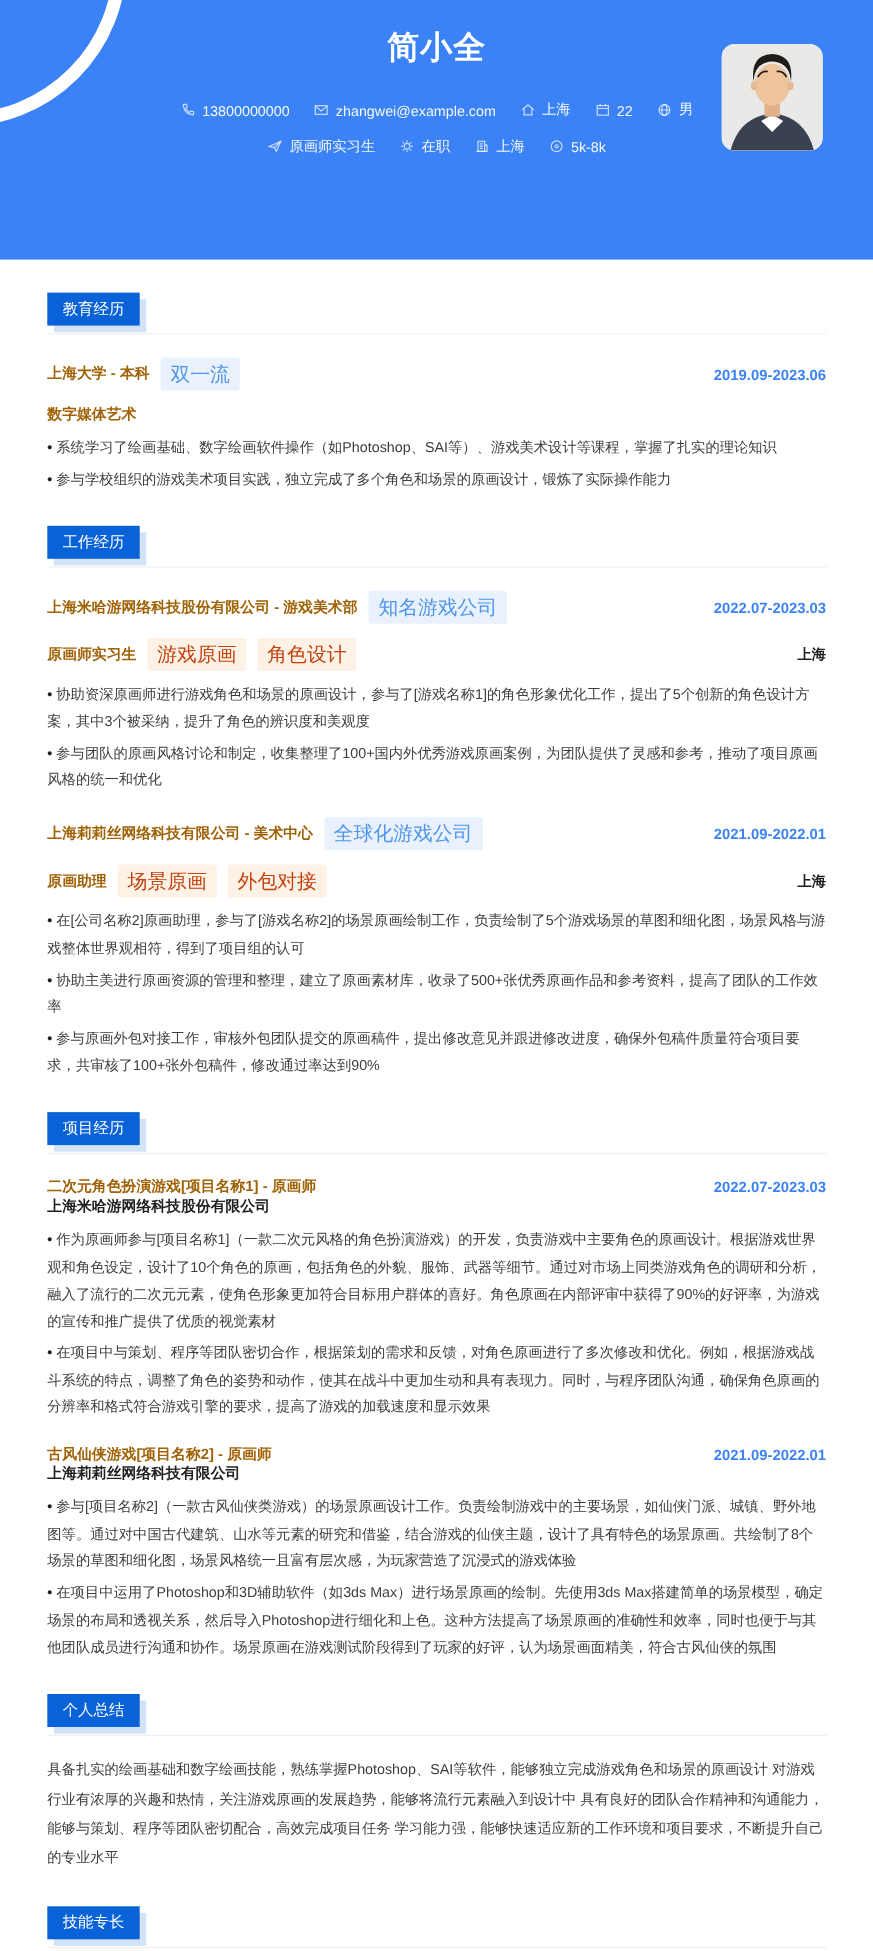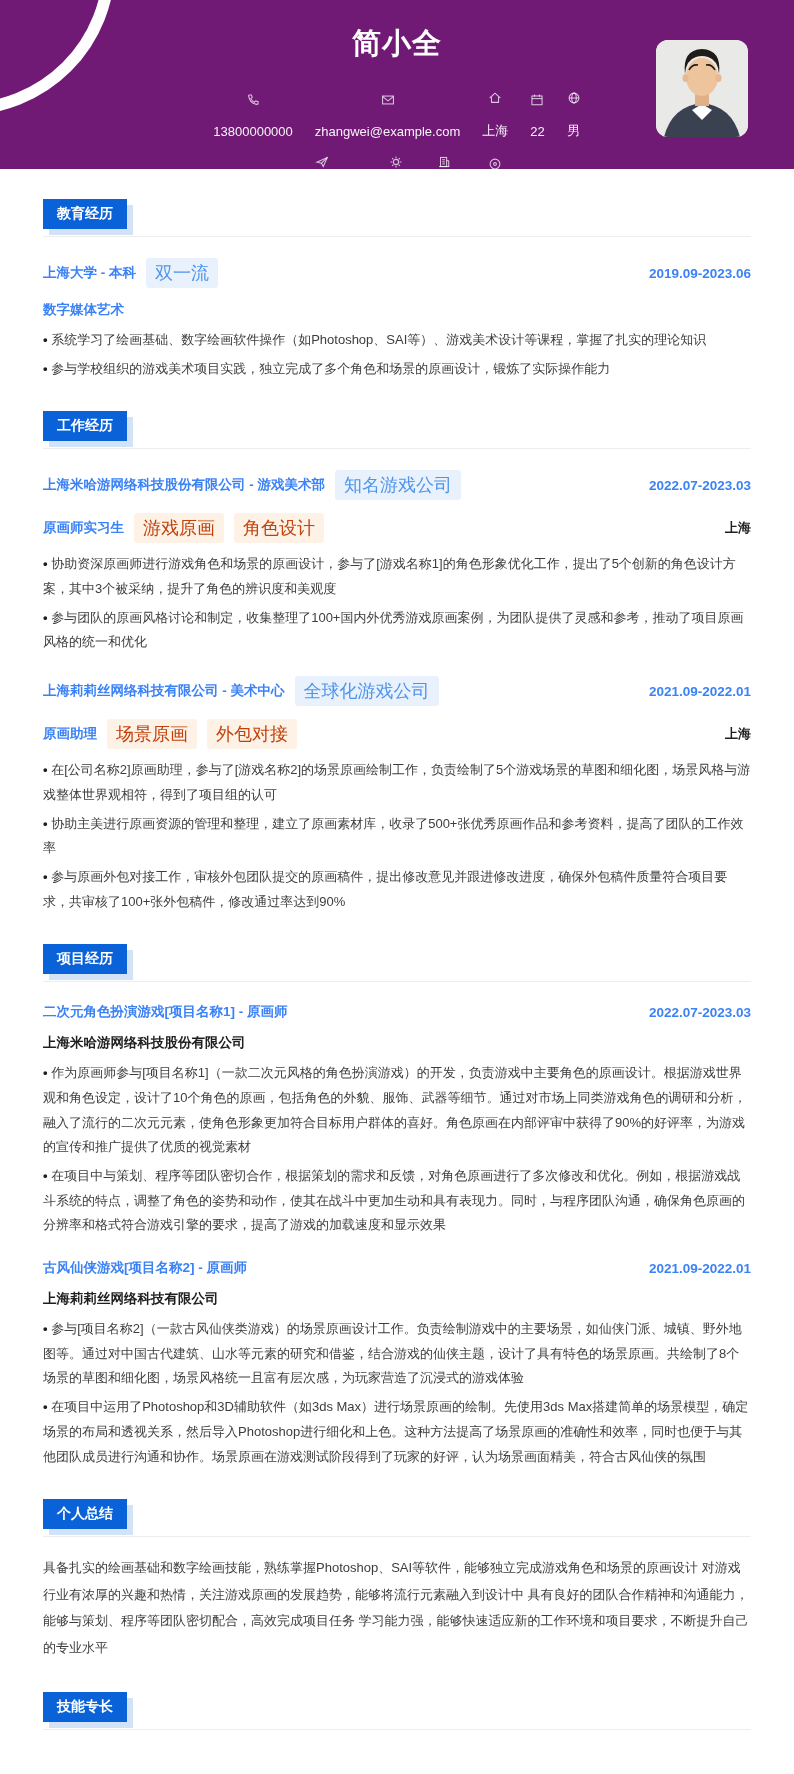--- a/index.html
+++ b/index.html
@@ -6,67 +6,67 @@
   html,body { background:#ffffff; }
   body {
     width:794px; margin:0 auto;
     font-family:"Liberation Sans","DejaVu Sans",sans-serif;
     color:#3d3d3d;
   }
   .page { width:794px; background:#fff; overflow:hidden; }
 
   
   .hdr {
-    position:relative; height:169px; background:#701a75;
+    position:relative; height:236px; background:#3b82f6;
     color:#fff; overflow:hidden;
   }
   .ring {
     position:absolute; left:-185px; top:-185px; width:300px; height:300px;
     border:12px solid #ffffff; border-radius:50%;
   }
   .hdr-name {
     text-align:center; padding-top:24px; font-size:29px; font-weight:bold;
     letter-spacing:1px;
   }
   .contact-row {
     display:flex; justify-content:center; align-items:center; gap:22px;
     font-size:13px; color:rgba(255,255,255,0.95);
   }
   .contact-row.r1 { margin-top:27px; }
   .contact-row.r2 { margin-top:15px; }
-  .c-item { display:flex; align-items:center; gap:17px;flex-direction:column; }
+  .c-item { display:flex; align-items:center; gap:6px; }
   .c-item svg { width:14px; height:14px; stroke:rgba(255,255,255,0.75); fill:none; stroke-width:1.2; }
   .photo {
     position:absolute; right:46px; top:40px; width:92px; height:97px;
     border-radius:12px; overflow:hidden; background:#ebebe9;
   }
   .photo svg { width:100%; height:100%; display:block; }
 
   
   .content { padding:0 43px 34px 43px; }
 
   .sec-head {
     margin-top:30px; border-bottom:1px solid #ededed; padding-bottom:7px;
   }
   .sec-tag {
     display:inline-block; background:#0a62d8; color:#fff; font-size:14px;
-    font-weight:bold; padding:6px 14px; box-shadow:6px 6px 0 0 #d2e3f8;
+    font-weight:normal; padding:6px 14px; box-shadow:6px 6px 0 0 #d2e3f8;
     position:relative;
   }
 
   .entry-head, .entry-sub {
     display:flex; justify-content:space-between; align-items:center;
   }
   .entry-head { margin-top:21px; }
   .entry-sub { margin-top:13px; }
   .entry-left { display:flex; align-items:center; }
-  .entry-title { font-size:13.5px; font-weight:bold; color:#3b82f6; }
+  .entry-title { font-size:13.5px; font-weight:bold; color:#a16207; }
   .entry-date { font-size:13.5px; font-weight:bold; color:#3b82f6; }
   .entry-loc { font-size:13px; font-weight:bold; color:#1f1f1f; }
-  .entry-company { margin-top:13px; font-size:13.5px; font-weight:bold; color:#1f1f1f; }
+  .entry-company { font-size:13.5px; font-weight:bold; color:#1f1f1f; }
 
   .tag {
     font-size:18px; padding:3px 9px; border-radius:3px; margin-left:10px;
     white-space:nowrap;
   }
   .tag.blue { background:#e8f1fc; color:#4e94ea; }
   .tag.orange { background:#fdf2e5; color:#c2410c; }
 
   .bullets { margin-top:9px; }
   .bullet {

